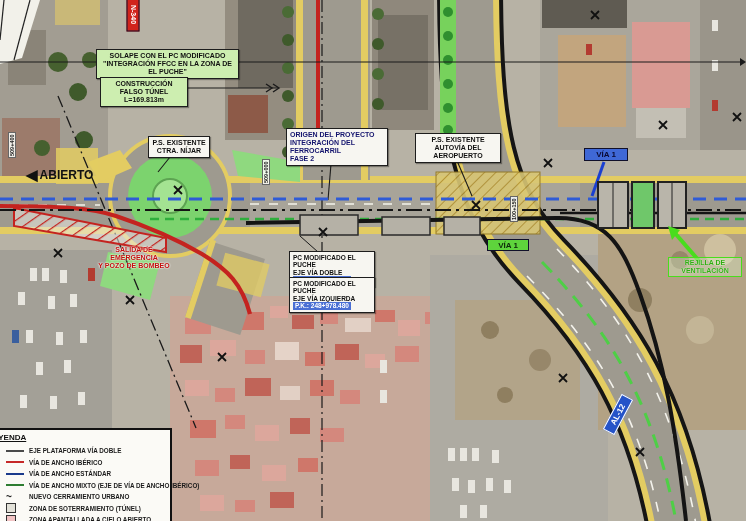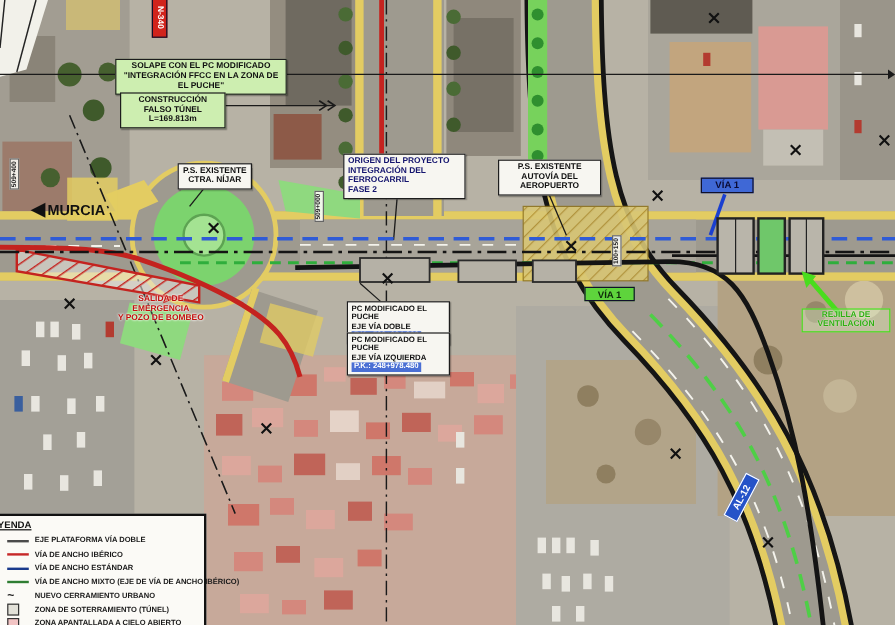--- a/index.html
+++ b/index.html
@@ -363,21 +363,21 @@
     <div>FASE 2</div>
   </div>
 
   <div class="lbl white-box" style="left:415px;top:133px;width:86px;">
     <div>P.S. EXISTENTE</div>
     <div>AUTOVÍA DEL AEROPUERTO</div>
   </div>
 
   <div class="murcia" style="left:26px;top:168px;">
     <span class="arr">◀</span>
-    <span>MURCIA</span>
+    <span>ABIERTO</span>
   </div>
 
   <div class="lbl red-note" style="left:96px;top:246px;width:76px;">
     <div>SALIDA DE EMERGENCIA</div>
     <div>Y POZO DE BOMBEO</div>
   </div>
 
   <div class="lbl white-box" style="left:289px;top:251px;width:86px;text-align:left;font-size:6.5px;">
     <div>PC MODIFICADO EL PUCHE</div>
     <div>EJE VÍA DOBLE</div>

